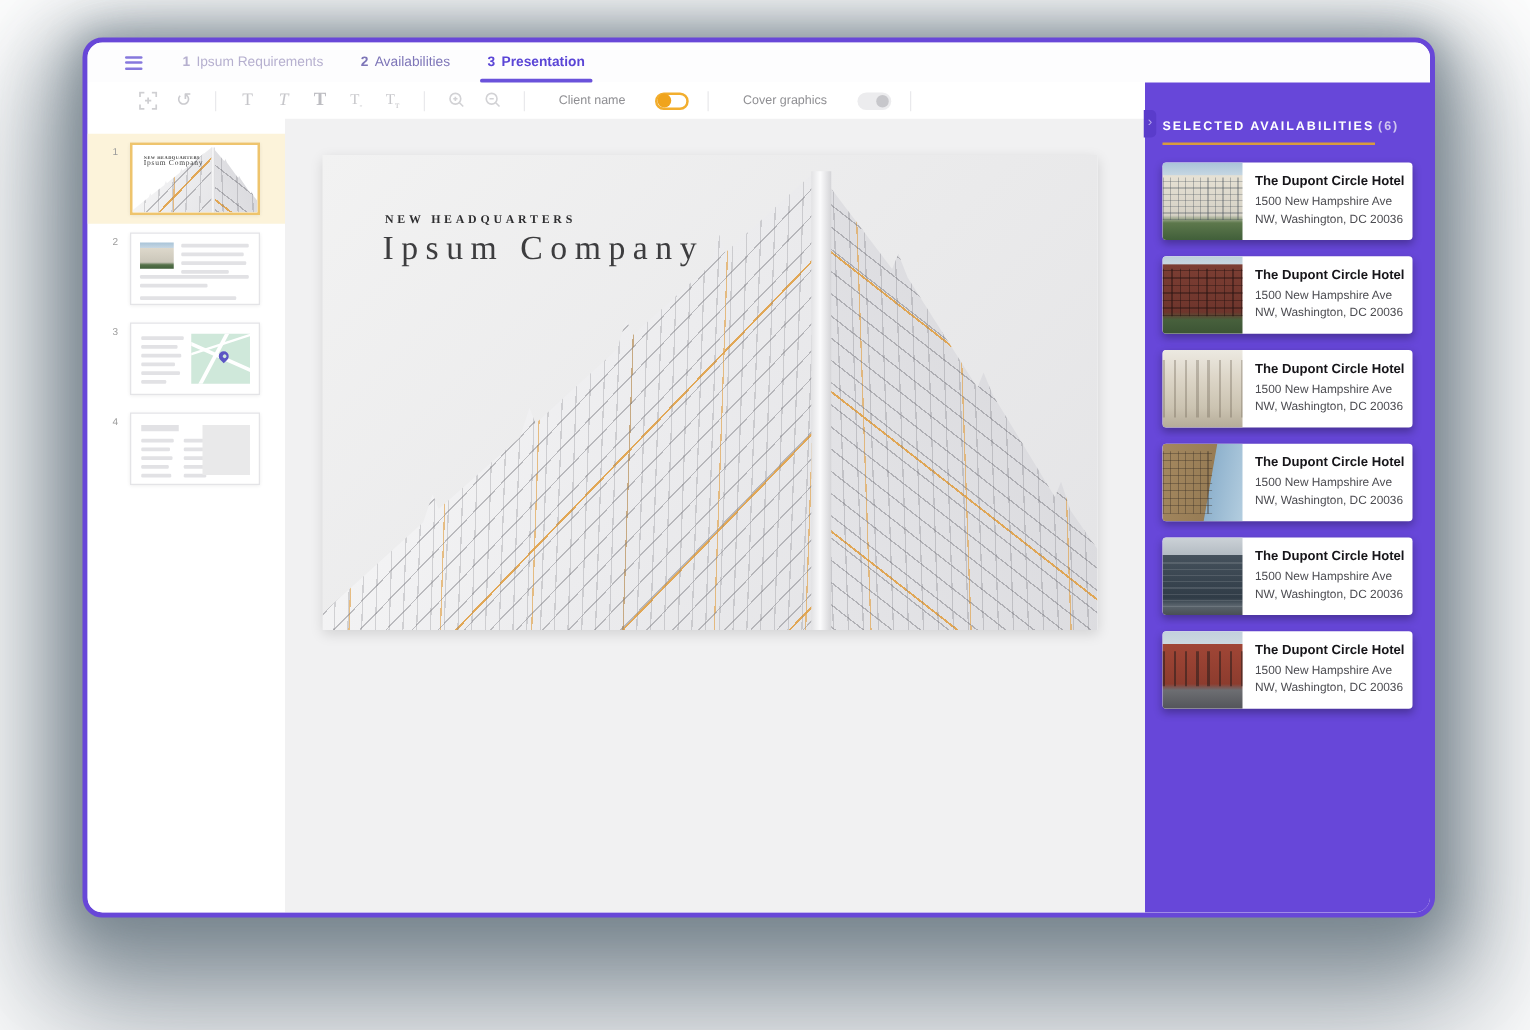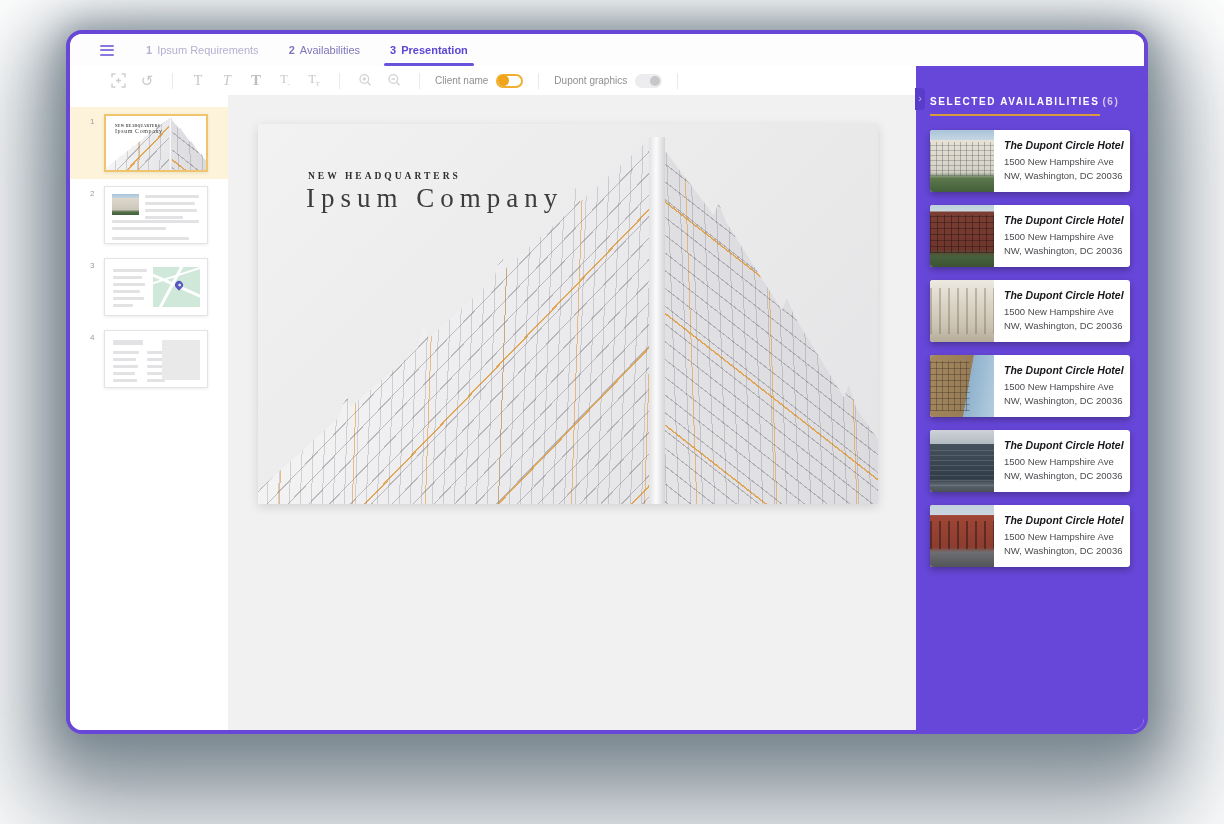--- a/index.html
+++ b/index.html
@@ -34,21 +34,21 @@
   .tb-div{width:1px;height:16px;background:#e9e9ec;margin:0 6px;}
   .ticon{font-family:"Liberation Serif",serif;color:#c6c6ca;line-height:1;}
   .ticon.t1{font-size:14px;}
   .ticon.t2{font-size:14px;font-style:italic;}
   .ticon.t3{font-size:15px;font-weight:bold;color:#bdbdc2;}
   .ticon.t4{font-size:12px;}
   .ticon.t4 sub{font-size:7px;}
   .ticon.t5{font-size:12px;}
   .ticon.t5 sub{font-size:8px;}
   .rotate-glyph{font-size:15px;color:#cbcbcf;line-height:1;}
-  .tog-group{display:flex;align-items:center;gap:8px;margin-left:0;}
+  .tog-group{display:flex;align-items:center;gap:24px;margin-left:12px;}
   .tog-label{font-size:10px;color:#8f8f93;}
   .toggle{width:27px;height:14px;border-radius:8px;position:relative;box-sizing:border-box;cursor:pointer;}
   .toggle.on{background:#fff;border:2px solid #f2ae2e;}
   .toggle.on .knob{position:absolute;left:0px;top:-0.5px;width:11px;height:11px;border-radius:50%;background:#f0a41c;}
   .toggle.off{background:#ececee;}
   .toggle.off .knob{position:absolute;right:2px;top:2px;width:10px;height:10px;border-radius:50%;background:#c7c7cb;}
 
   
   .content-row{flex:1;display:flex;min-height:0;}
   .thumb-rail{width:158px;flex:0 0 158px;background:#fff;padding-top:12px;box-sizing:border-box;}
@@ -113,21 +113,21 @@
   .collapse-tab{position:absolute;left:-1px;top:22px;width:10px;height:22px;background:#5a3ccb;
     border-radius:0 4px 4px 0;color:#b7a9ef;font-size:11px;line-height:21px;text-align:center;cursor:pointer;}
   .sb-head{margin-bottom:14px;}
   .sb-title-row{font-size:10px;font-weight:bold;color:#ffffff;letter-spacing:1.6px;}
   .sb-count{color:#cfc6ef;font-weight:bold;margin-left:3px;}
   .sb-underline{width:170px;height:2px;background:#d89b3e;margin-top:7px;}
   .av-card{display:flex;background:#fff;border-radius:3px;height:62px;margin-bottom:13px;overflow:hidden;
     box-shadow:0 3px 7px rgba(0,0,0,.30);cursor:pointer;}
   .av-photo{width:64px;flex:0 0 64px;}
   .av-text{padding:9px 6px 0 10px;min-width:0;}
-  .av-title{font-size:10.5px;font-weight:bold;color:#17161a;margin-bottom:4px;white-space:nowrap;font-style:italic;}
+  .av-title{font-size:10.5px;font-weight:bold;color:#17161a;margin-bottom:4px;white-space:nowrap;}
   .av-addr{font-size:9.5px;color:#4c4c51;line-height:1.45;white-space:nowrap;}
 
   svg{display:block;}
 </style>
 </head>
 <body>
 
 <div class="stage">
   <div class="window">
 
@@ -202,21 +202,21 @@
           </div>
           <div class="tb-div"></div>
           <div class="tog-group">
             <span class="tog-label">Client name</span>
             <div class="toggle on">
                 <div class="knob"></div>
               </div>
           </div>
           <div class="tb-div"></div>
           <div class="tog-group">
-            <span class="tog-label">Dupont graphics</span>
+            <span class="tog-label">Cover graphics</span>
             <div class="toggle off">
                 <div class="knob"></div>
               </div>
           </div>
           <div class="tb-div"></div>
         </div>
 
         <div class="content-row">
 
           <div class="thumb-rail">

